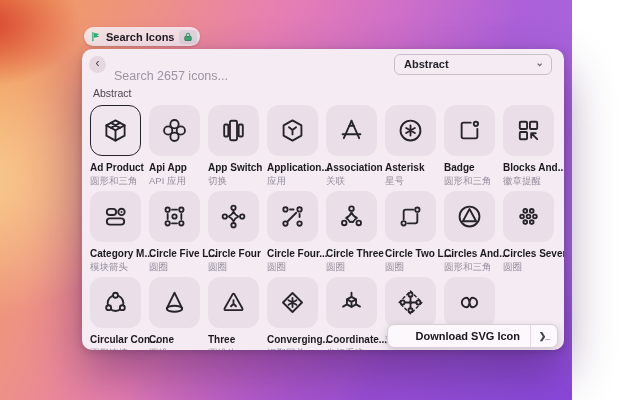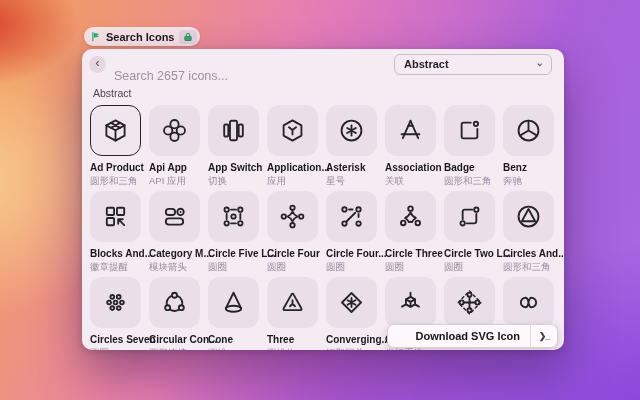--- a/index.html
+++ b/index.html
@@ -1,17 +1,17 @@
 <!DOCTYPE html>
 <html><head>
 <meta charset="utf-8">
 <style>
   html,body{margin:0;padding:0;width:640px;height:400px;overflow:hidden;
     font-family:"Liberation Sans",sans-serif;-webkit-font-smoothing:antialiased;}
-  .bg{position:relative;width:640px;height:400px;
+  .bg{position:relative;width:572px;height:400px;
     background:
       radial-gradient(140px 90px at -3% 6%, #d8402f 0%, rgba(216,64,47,0) 70%),
       radial-gradient(260px 200px at -6% 45%, rgba(250,216,150,.85) 0%, rgba(250,216,150,0) 70%),
       radial-gradient(420px 300px at 108% 112%, rgba(110,40,215,.75) 0%, rgba(110,40,215,0) 70%),
       radial-gradient(300px 220px at 55% 115%, rgba(135,55,215,.6) 0%, rgba(135,55,215,0) 70%),
       linear-gradient(112deg,#f1a057 0%,#ee9282 20%,#e87fb2 38%,#cf6fc9 55%,#ab60d9 72%,#a565de 88%,#ad6ce2 100%);}
   .pill{position:absolute;left:84px;top:27px;height:19px;display:flex;align-items:center;gap:5px;
     padding:0 3px 0 7px;background:rgba(247,238,244,.88);border-radius:10px;
     box-shadow:0 1px 3px rgba(0,0,0,.15);}
   .pill-title{font-size:11px;font-weight:700;color:#1d1a20;}
@@ -127,58 +127,48 @@
                 <path d="M14 4.2 L22.6 9.1 V18.9 L14 23.8 L5.4 18.9 V9.1 Z"></path>
                 <path d="M14 13.6 L10.6 10.8 M14 13.6 L17.4 10.8 M14 13.6 V17.8"></path>
               </svg>
             </div>
             <div class="name">Application...</div>
             <div class="zh">应用</div>
           </div>
           <div class="cell">
             <div class="tile">
               <svg class="ticon" width="29" height="29" viewBox="0 0 28 28" fill="none" stroke="#27232b" stroke-width="1.8" stroke-linecap="round" stroke-linejoin="round">
-                <circle cx="14" cy="14" r="9.6"></circle>
-                <path d="M14 9.2 V18.8 M9.8 11.6 L18.2 16.4 M18.2 11.6 L9.8 16.4"></path>
-              </svg>
-            </div>
-            <div class="name">Asterisk</div>
-            <div class="zh">星号</div>
-          </div>
-          <div class="cell">
-            <div class="tile">
-              <svg class="ticon" width="29" height="29" viewBox="0 0 28 28" fill="none" stroke="#27232b" stroke-width="1.8" stroke-linecap="round" stroke-linejoin="round">
                 <path d="M14 4.6 L6.6 21.4"></path>
                 <path d="M14 4.6 L21.4 21.4"></path>
                 <path d="M5.4 17.6 H22.6"></path>
                 <path d="M11.9 9.4 H16.1"></path>
               </svg>
             </div>
             <div class="name">Association</div>
             <div class="zh">关联</div>
           </div>
           <div class="cell">
             <div class="tile">
               <svg class="ticon" width="29" height="29" viewBox="0 0 28 28" fill="none" stroke="#27232b" stroke-width="1.8" stroke-linecap="round" stroke-linejoin="round">
+                <circle cx="14" cy="14" r="9.6"></circle>
+                <path d="M14 9.2 V18.8 M9.8 11.6 L18.2 16.4 M18.2 11.6 L9.8 16.4"></path>
+              </svg>
+            </div>
+            <div class="name">Asterisk</div>
+            <div class="zh">星号</div>
+          </div>
+          <div class="cell">
+            <div class="tile">
+              <svg class="ticon" width="29" height="29" viewBox="0 0 28 28" fill="none" stroke="#27232b" stroke-width="1.8" stroke-linecap="round" stroke-linejoin="round">
                 <path d="M15.2 6.4 H8.2 Q6.4 6.4 6.4 8.2 V19.8 Q6.4 21.6 8.2 21.6 H19.8 Q21.6 21.6 21.6 19.8 V12.4"></path>
                 <circle cx="20.2" cy="7.6" r="2.1"></circle>
               </svg>
             </div>
             <div class="name">Badge</div>
             <div class="zh">圆形和三角</div>
-          </div>
-          <div class="cell">
-            <div class="tile">
-              <svg class="ticon" width="29" height="29" viewBox="0 0 28 28" fill="none" stroke="#27232b" stroke-width="1.8" stroke-linecap="round" stroke-linejoin="round">
-                <circle cx="14" cy="14" r="9.6"></circle>
-                <path d="M14 14 V4.4 M14 14 L5.7 18.9 M14 14 L22.3 18.9"></path>
-              </svg>
-            </div>
-            <div class="name">Benz</div>
-            <div class="zh">奔驰</div>
           </div>
           <div class="cell">
             <div class="tile">
               <svg class="ticon" width="29" height="29" viewBox="0 0 28 28" fill="none" stroke="#27232b" stroke-width="1.8" stroke-linecap="round" stroke-linejoin="round">
                 <rect x="5.6" y="5.6" width="7" height="7" rx="1"></rect>
                 <rect x="15.4" y="5.6" width="7" height="7" rx="1"></rect>
                 <rect x="5.6" y="15.4" width="7" height="7" rx="1"></rect>
                 <path d="M22.4 22.4 L16.6 16.6 M16.6 21 V16.6 H21"></path>
               </svg>
             </div>

